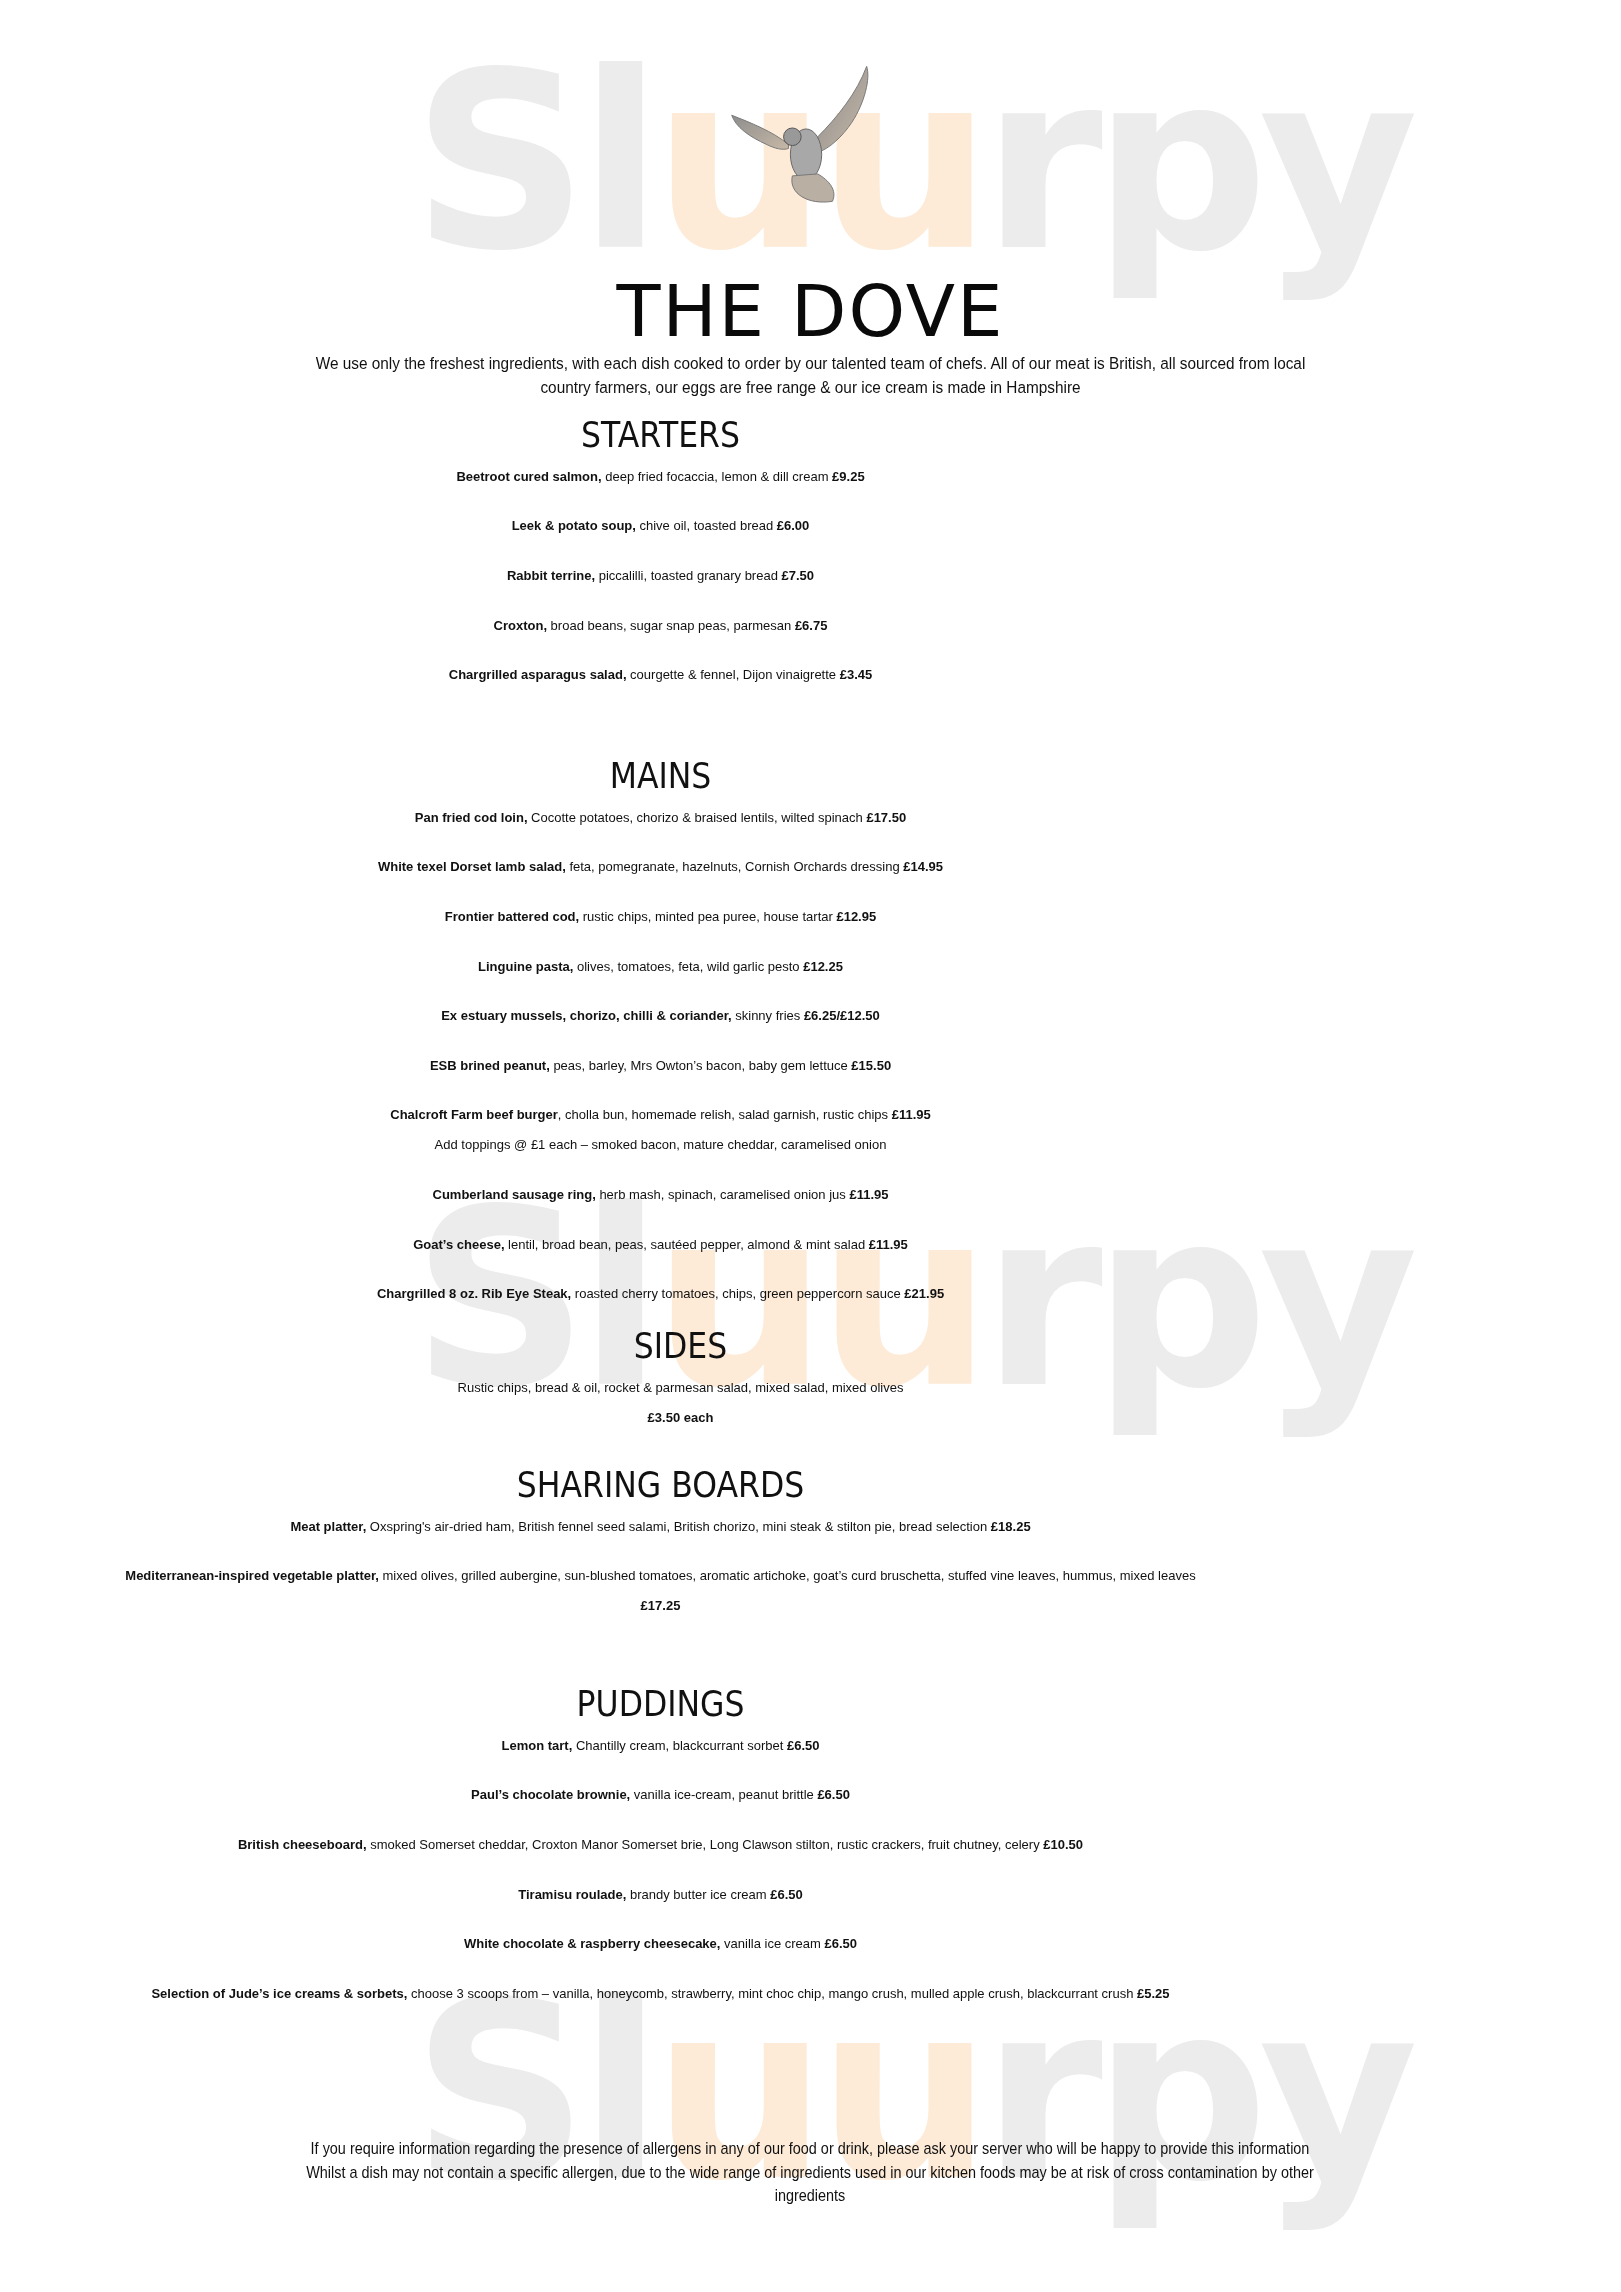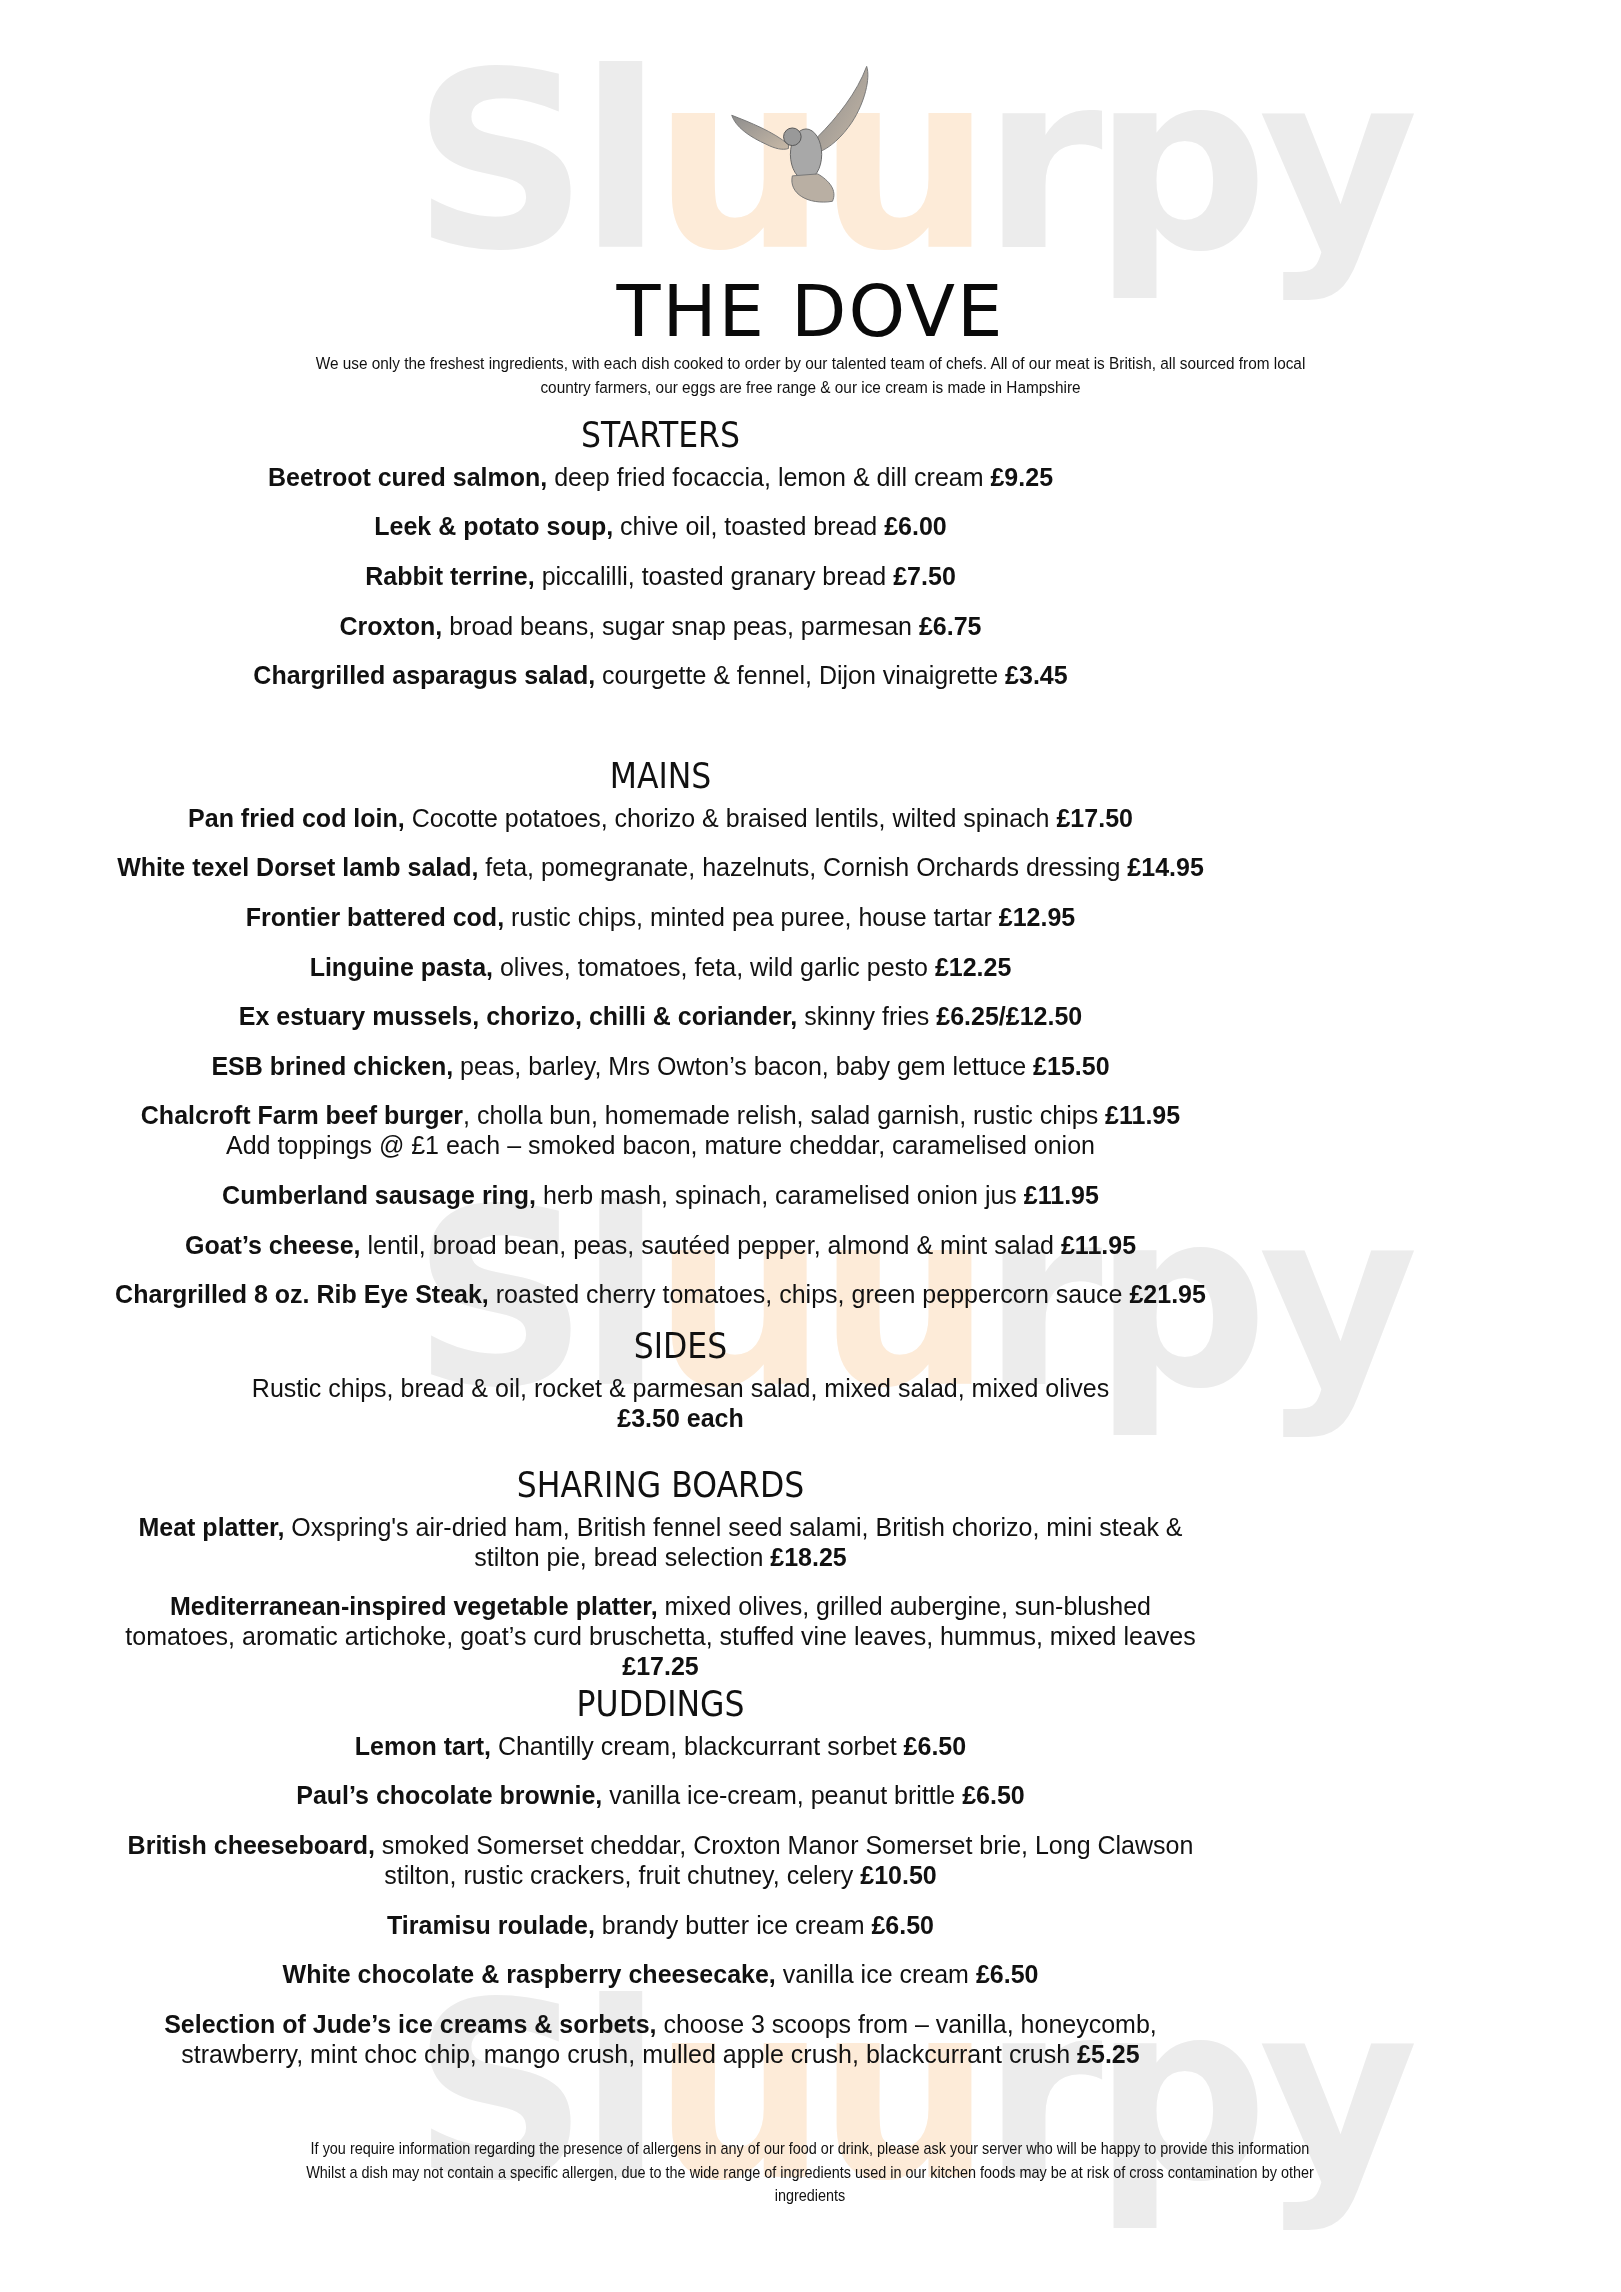--- a/index.html
+++ b/index.html
@@ -13,21 +13,21 @@
   .page { position:relative; z-index:1; width:1621px; text-align:center; }
   .logo { position:absolute; left:720px; top:39px; width:176px; height:176px; }
   .title { position:absolute; top:227px; left:0; width:1621px; text-align:center;
            font-family:"DejaVu Sans", sans-serif; font-size:72px; font-weight:normal;
            letter-spacing:2px; color:#0a0a0a; line-height:1; }
   .intro { position:absolute; top:335px; left:245px; width:1131px; text-align:center;
            font-size:16.7px; line-height:24.5px; transform:scaleX(0.92); }
   .section { position:absolute; left:0; width:1321px; text-align:center; }
   .sec-title { font-family:"DejaVu Sans", sans-serif; font-size:35px; line-height:41px;
                margin:0 0 5.9px 0; font-weight:normal; letter-spacing:0px; transform:scaleX(0.9); }
-  .item { font-size:25px; line-height:30px; margin:0 auto 19.6px auto; width:1127px; }
+  .item { font-size:13px; line-height:30px; margin:0 auto 19.6px auto; width:1127px; }
   .item b { font-weight:bold; }
   .item .extra { display:block; }
   .tight { margin-bottom:0; }
   .footer { position:absolute; top:2137px; left:225px; width:1170px; text-align:center;
             font-size:15.7px; line-height:23.5px; transform:scaleX(0.92); }
 </style>
 </head>
 <body>
 
 <div class="wm" style="top:0;">
@@ -73,21 +73,21 @@
     <p class="item"><b>Chargrilled asparagus salad,</b><span> courgette &amp; fennel, Dijon vinaigrette </span><b>£3.45</b></p>
   </div>
 
   <div class="section" style="top:756px;">
     <h2 class="sec-title">MAINS</h2>
     <p class="item"><b>Pan fried cod loin,</b><span> Cocotte potatoes, chorizo &amp; braised lentils, wilted spinach </span><b>£17.50</b></p>
     <p class="item"><b>White texel Dorset lamb salad,</b><span> feta, pomegranate, hazelnuts, Cornish Orchards dressing </span><b>£14.95</b></p>
     <p class="item"><b>Frontier battered cod,</b><span> rustic chips, minted pea puree, house tartar </span><b>£12.95</b></p>
     <p class="item"><b>Linguine pasta,</b><span> olives, tomatoes, feta, wild garlic pesto </span><b>£12.25</b></p>
     <p class="item"><b>Ex estuary mussels, chorizo, chilli &amp; coriander,</b><span> skinny fries </span><b>£6.25/£12.50</b></p>
-    <p class="item"><b>ESB brined chicken,</b><span> peas, barley, Mrs Owton’s bacon, baby gem lettuce </span><b>£15.50</b></p>
+    <p class="item"><b>ESB brined peanut,</b><span> peas, barley, Mrs Owton’s bacon, baby gem lettuce </span><b>£15.50</b></p>
     <p class="item"><b>Chalcroft Farm beef burger</b><span>, cholla bun, homemade relish, salad garnish, rustic chips </span><b>£11.95</b><span class="extra">Add toppings @ £1 each – smoked bacon, mature cheddar, caramelised onion</span></p>
     <p class="item"><b>Cumberland sausage ring,</b><span> herb mash, spinach, caramelised onion jus </span><b>£11.95</b></p>
     <p class="item"><b>Goat’s cheese,</b><span> lentil, broad bean, peas, sautéed pepper, almond &amp; mint salad </span><b>£11.95</b></p>
     <p class="item"><b>Chargrilled 8 oz. Rib Eye Steak,</b><span> roasted cherry tomatoes, chips, green peppercorn sauce </span><b>£21.95</b></p>
   </div>
 
   <div class="section" style="top:1326px;padding-left:20px;">
     <h2 class="sec-title">SIDES</h2>
     <p class="item tight">Rustic chips, bread &amp; oil, rocket &amp; parmesan salad, mixed salad, mixed olives</p>
     <p class="item"><b>£3.50 each</b></p>

